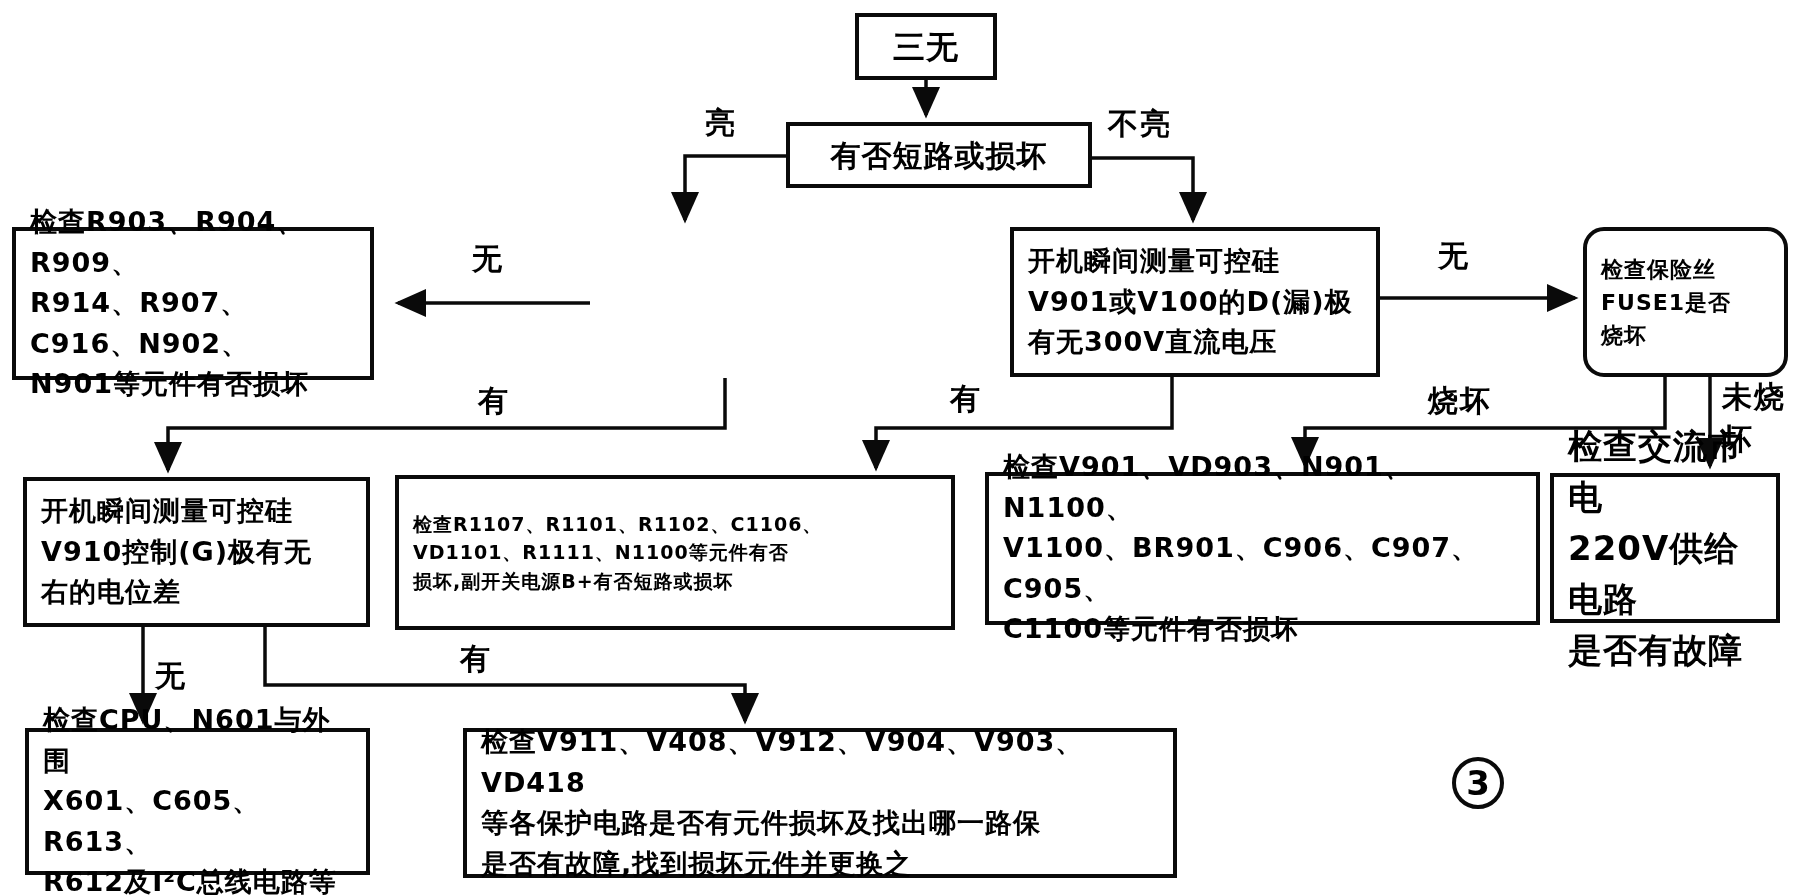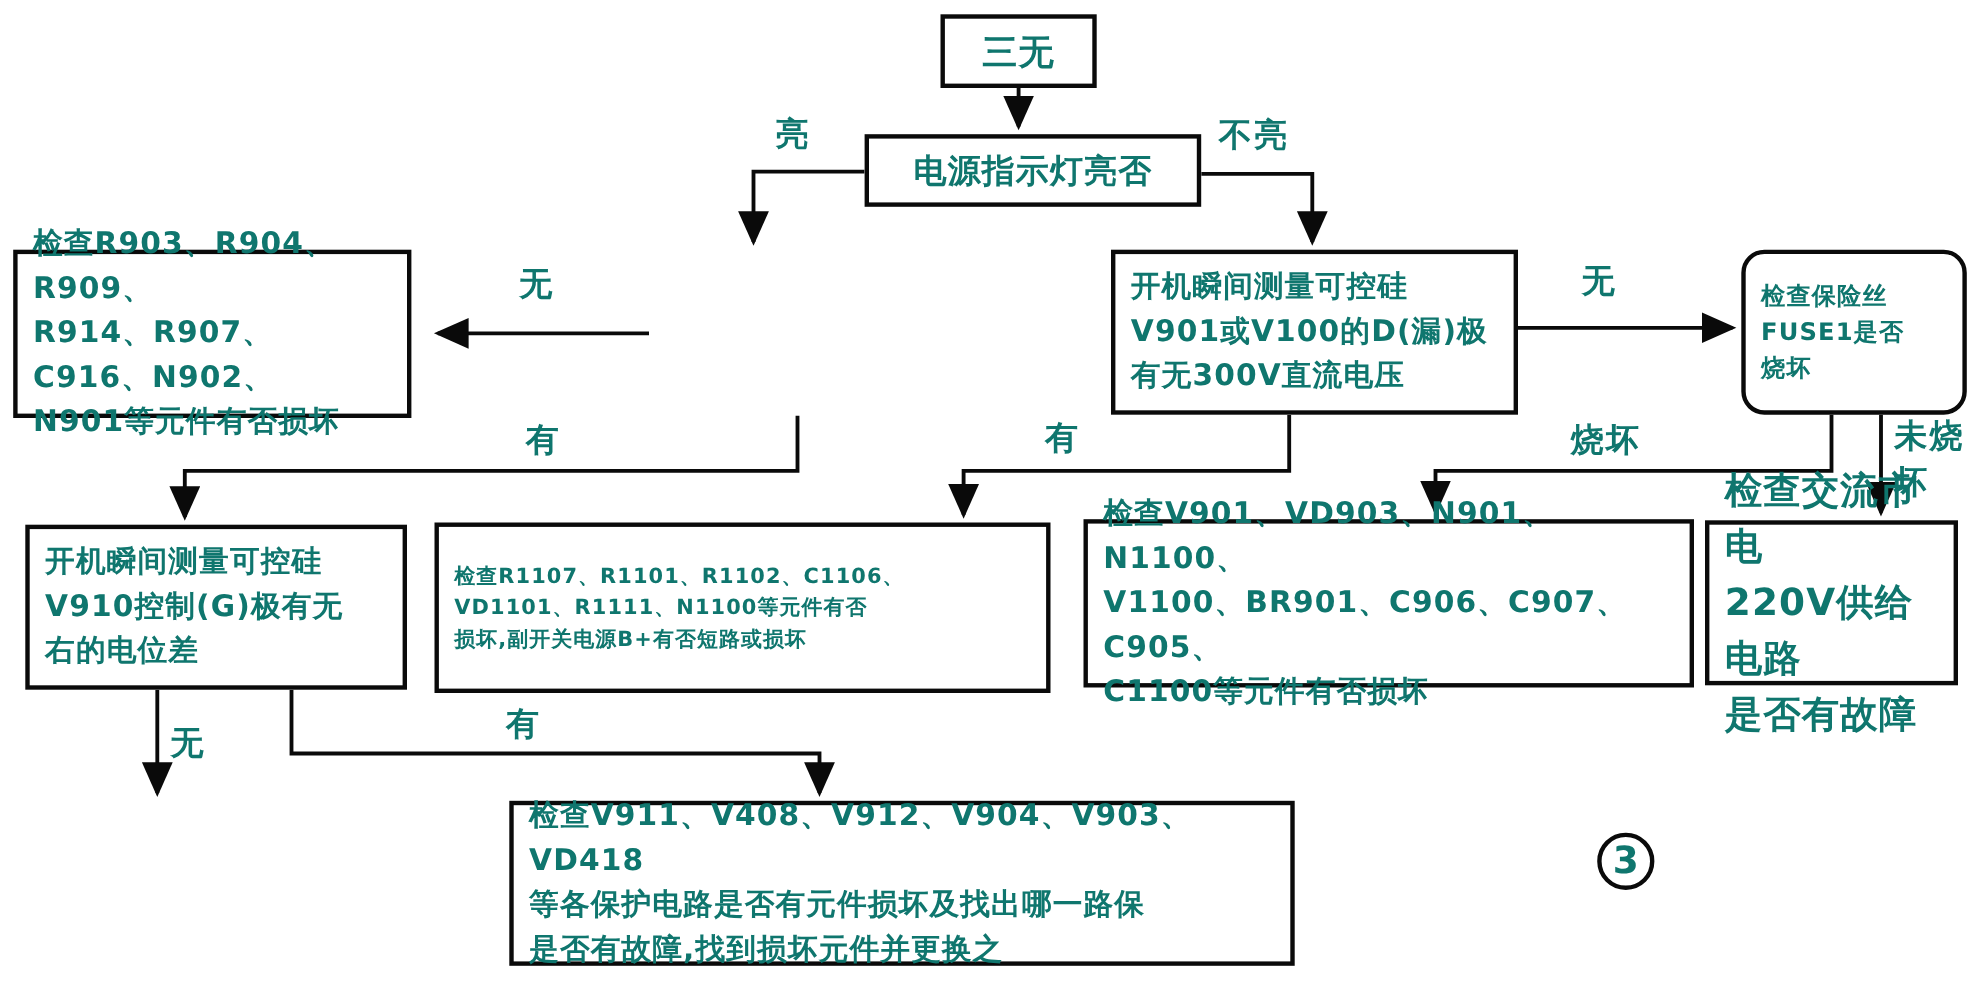--- a/index.html
+++ b/index.html
@@ -1,21 +1,21 @@
 <!DOCTYPE html>
 <html><head>
 <meta charset="utf-8">
 <style>
   html,body{margin:0;padding:0;background:#ffffff;}
   .canvas{
     position:relative;
     width:1794px;height:895px;
     background:#ffffff;
     font-family:"DejaVu Sans","Liberation Sans",sans-serif;
-    color:#0f766e;
+    color:#000000;
     overflow:hidden;
   }
   svg.wires{position:absolute;left:0;top:0;width:1794px;height:895px;}
   .node{
     position:absolute;
     box-sizing:border-box;
     border:4px solid #0a0a0a;
     background:#ffffff;
     display:flex;
     flex-direction:column;
@@ -90,21 +90,21 @@
       <path d="M725,378 V428 H168 V470" marker-end="url(#arr)"></path>
       <path d="M1172,377 V428 H876 V468" marker-end="url(#arr)"></path>
       <path d="M1665,377 V428 H1305 V465" marker-end="url(#arr)"></path>
       <path d="M1710,377 V466" marker-end="url(#arr)"></path>
       <path d="M143,627 V721" marker-end="url(#arr)"></path>
       <path d="M265,627 V685 H745 V721" marker-end="url(#arr)"></path>
     </g>
   </svg>
 
   <div class="node center" id="n-sanwu">三无</div>
-  <div class="node center" id="n-indicator">电源指示灯亮否</div>
+  <div class="node center" id="n-indicator">有否短路或损坏</div>
   <div class="node left" id="n-checkL">检查R903、R904、R909、
 R914、R907、C916、N902、
 N901等元件有否损坏</div>
   <div class="node left" id="n-box3">开机瞬间测量可控硅
 V901或V100的D(漏)极
 有无300V直流电压</div>
   <div class="node left" id="n-fuse">检查保险丝
 FUSE1是否
 烧坏</div>
   <div class="node left" id="n-scr">开机瞬间测量可控硅
@@ -112,20 +112,23 @@
 右的电位差</div>
   <div class="node left" id="n-r1107">检查R1107、R1101、R1102、C1106、
 VD1101、R1111、N1100等元件有否
 损坏,副开关电源B+有否短路或损坏</div>
   <div class="node left" id="n-v901">检查V901、VD903、N901、N1100、
 V1100、BR901、C906、C907、C905、
 C1100等元件有否损坏</div>
   <div class="node left" id="n-ac220">检查交流市电
 220V供给电路
 是否有故障</div>
+  <div class="node left" id="n-cpu">检查CPU、N601与外围
+X601、C605、R613、
+R612及I²C总线电路等</div>
   <div class="node left" id="n-v911">检查V911、V408、V912、V904、V903、VD418
 等各保护电路是否有元件损坏及找出哪一路保
 是否有故障,找到损坏元件并更换之</div>
 
   <div class="lbl" id="l-liang">亮</div>
   <div class="lbl" id="l-buliang">不亮</div>
   <div class="lbl" id="l-wuL">无</div>
   <div class="lbl" id="l-wuR">无</div>
   <div class="lbl" id="l-youB2">有</div>
   <div class="lbl" id="l-youB3">有</div>

